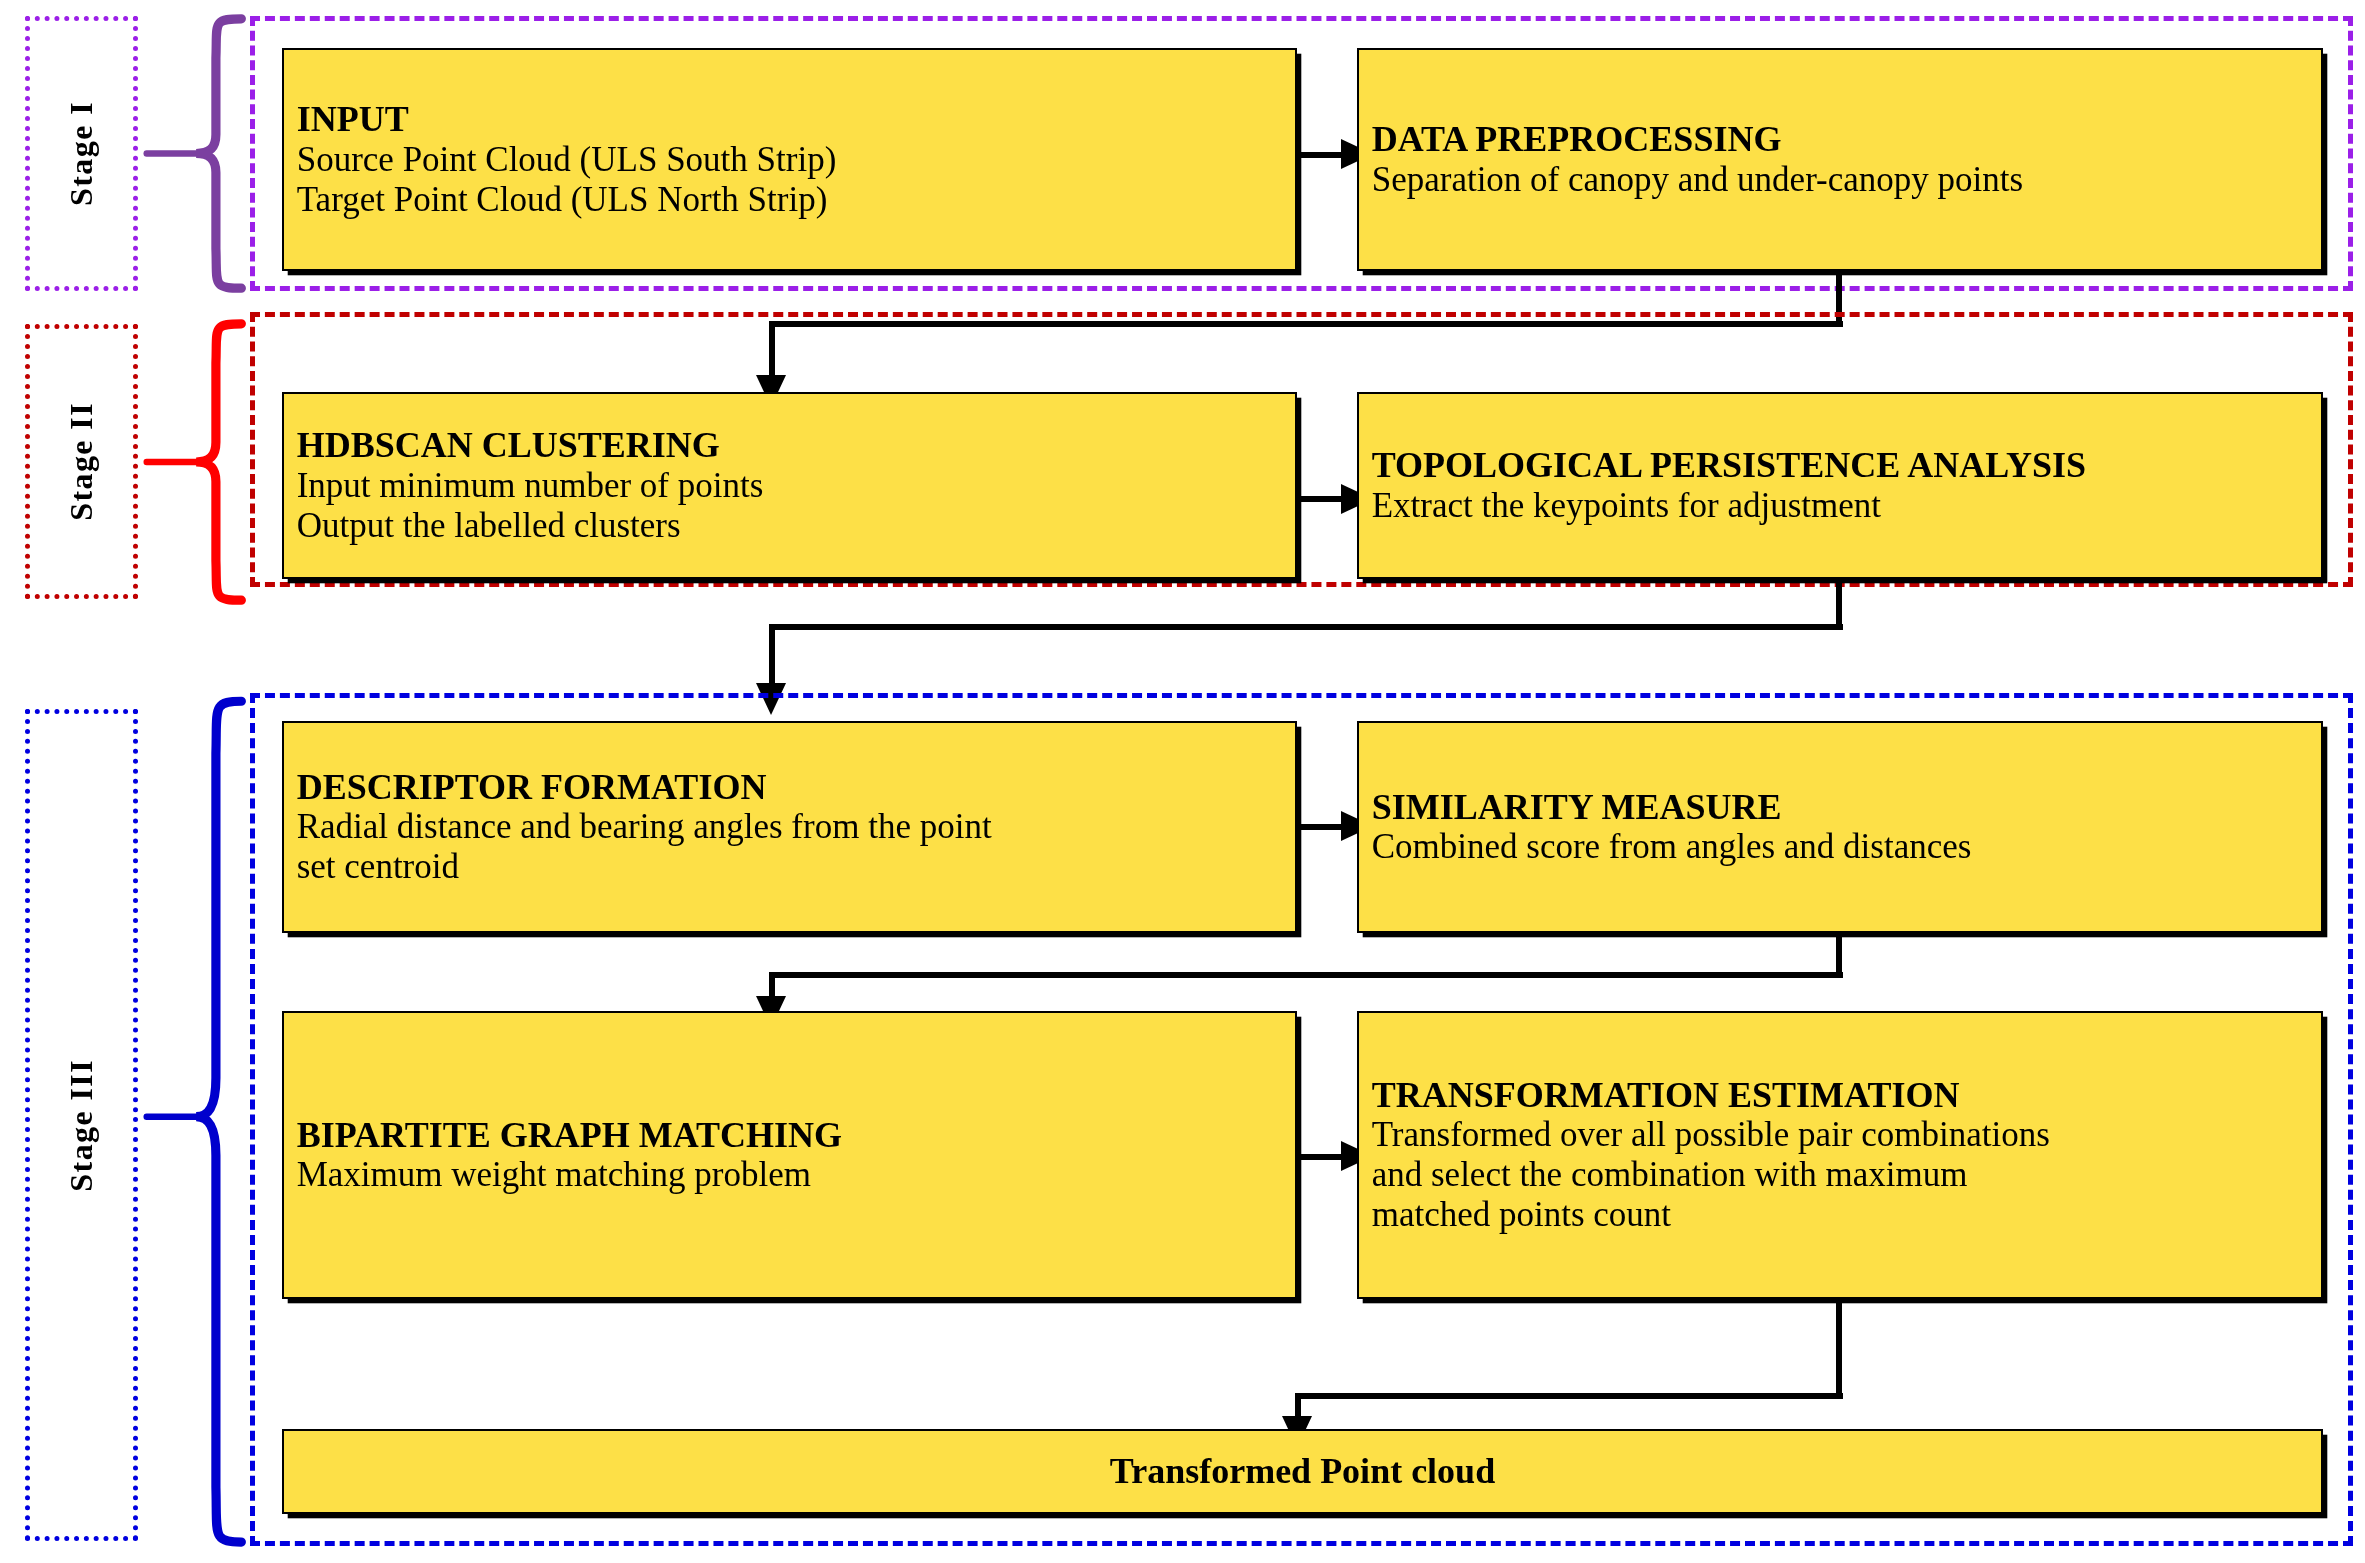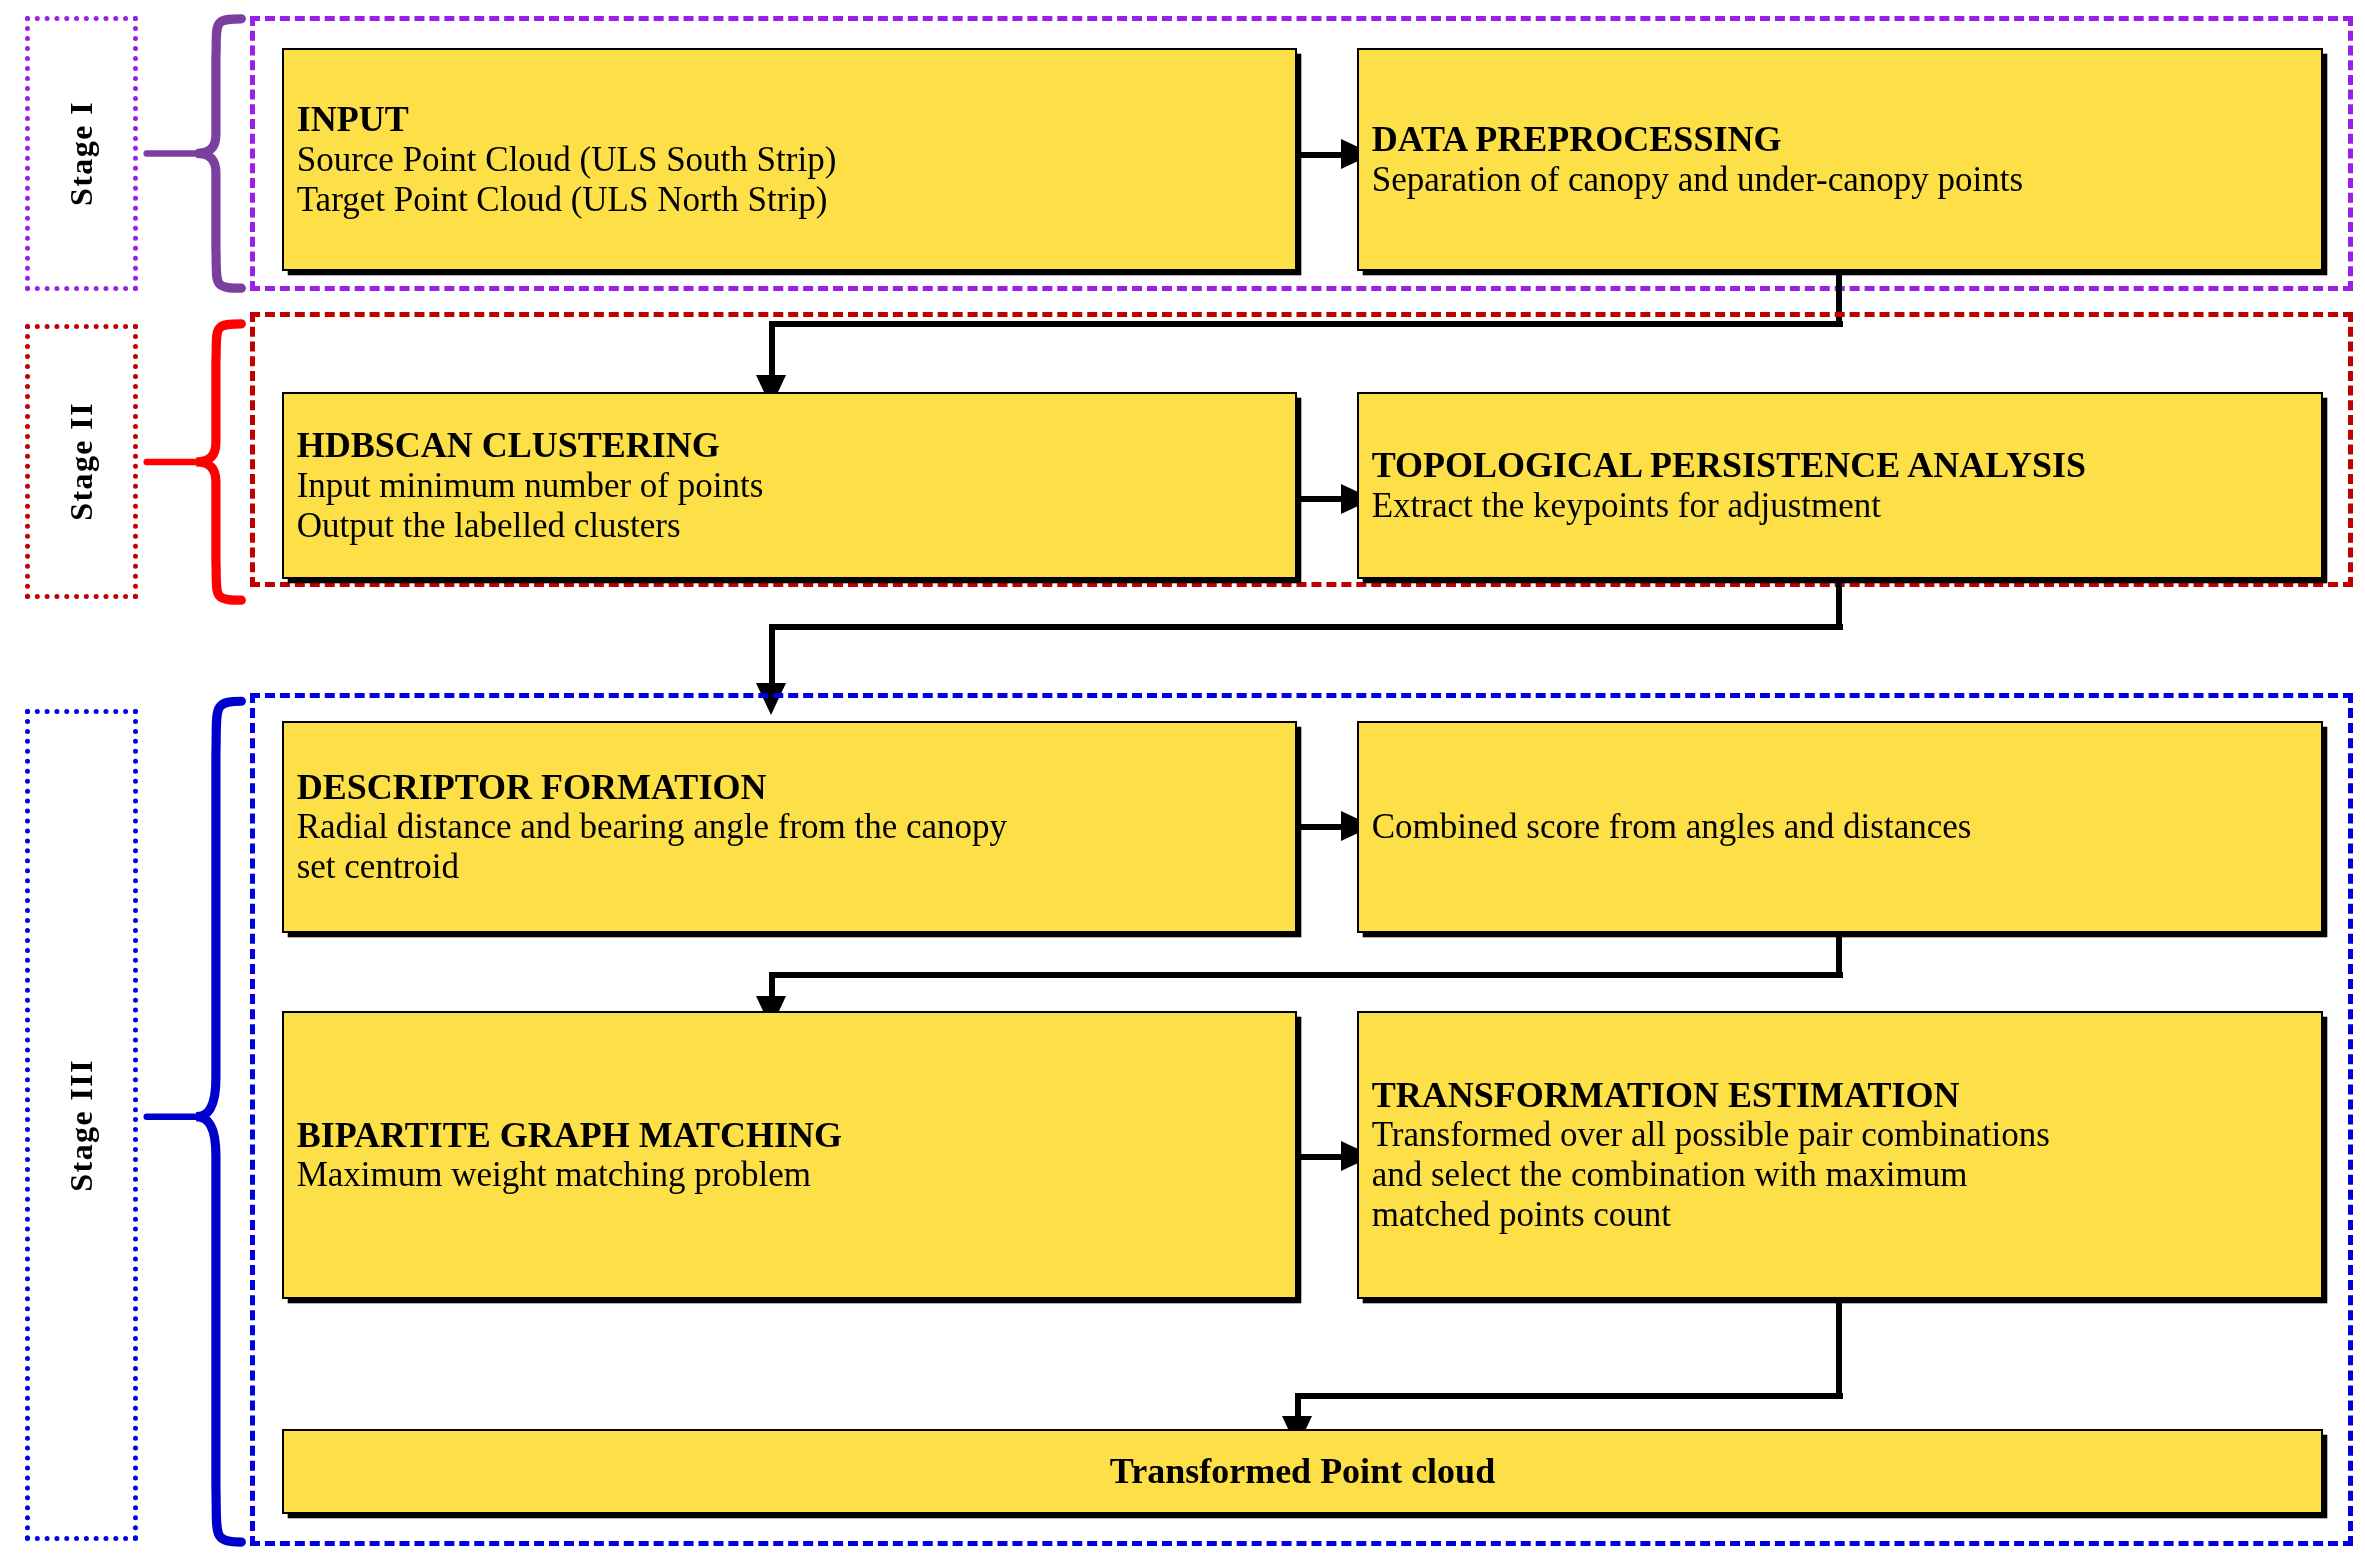--- a/index.html
+++ b/index.html
@@ -153,28 +153,29 @@
     <span class="lbl">Stage III</span>
   </div>
 
   <svg class="brace" style="left:141px;top:697px;width:106px;height:850px;" viewBox="0 0 150 1205" preserveAspectRatio="none">
     <path d="M142 6 C 100 6, 108 16, 106 80 L106 540 C106 580, 96 595, 78 595 C96 595, 106 610, 106 650 L106 1120 C108 1188, 100 1198, 142 1198" fill="none" stroke="#0000CD" stroke-width="13" stroke-linecap="round"></path>
     <path d="M78 595 L 8 595" fill="none" stroke="#0000CD" stroke-width="9" stroke-linecap="round"></path>
   </svg>
 
   <div class="pbox" style="left:282px;top:721px;width:1015px;height:212px;">
     <div class="ttl">DESCRIPTOR FORMATION</div>
-    <div class="sub">Radial distance and bearing angle from the canopy</div>
+    <div class="sub">Radial distance and bearing angles from the point</div>
     <div class="sub">set centroid</div>
   </div>
 
   <div class="hline" style="left:1300px;top:824px;width:71px;height:6.3px;"></div>
   <div class="arrow-right" style="left:1341px;top:811px;"></div>
 
   <div class="pbox" style="left:1357px;top:721px;width:966px;height:212px;">
+    <div class="ttl">SIMILARITY MEASURE</div>
     <div class="sub">Combined score from angles and distances</div>
   </div>
 
   <div class="vline" style="left:1836px;top:932px;width:6.3px;height:45px;"></div>
   <div class="hline" style="left:769px;top:972px;width:1074px;height:6.3px;"></div>
   <div class="vline" style="left:769px;top:972px;width:6.3px;height:41px;"></div>
   <div class="arrow-down" style="left:756px;top:996px;"></div>
 
   <div class="pbox" style="left:282px;top:1011px;width:1015px;height:288px;">
     <div class="ttl">BIPARTITE GRAPH MATCHING</div>

